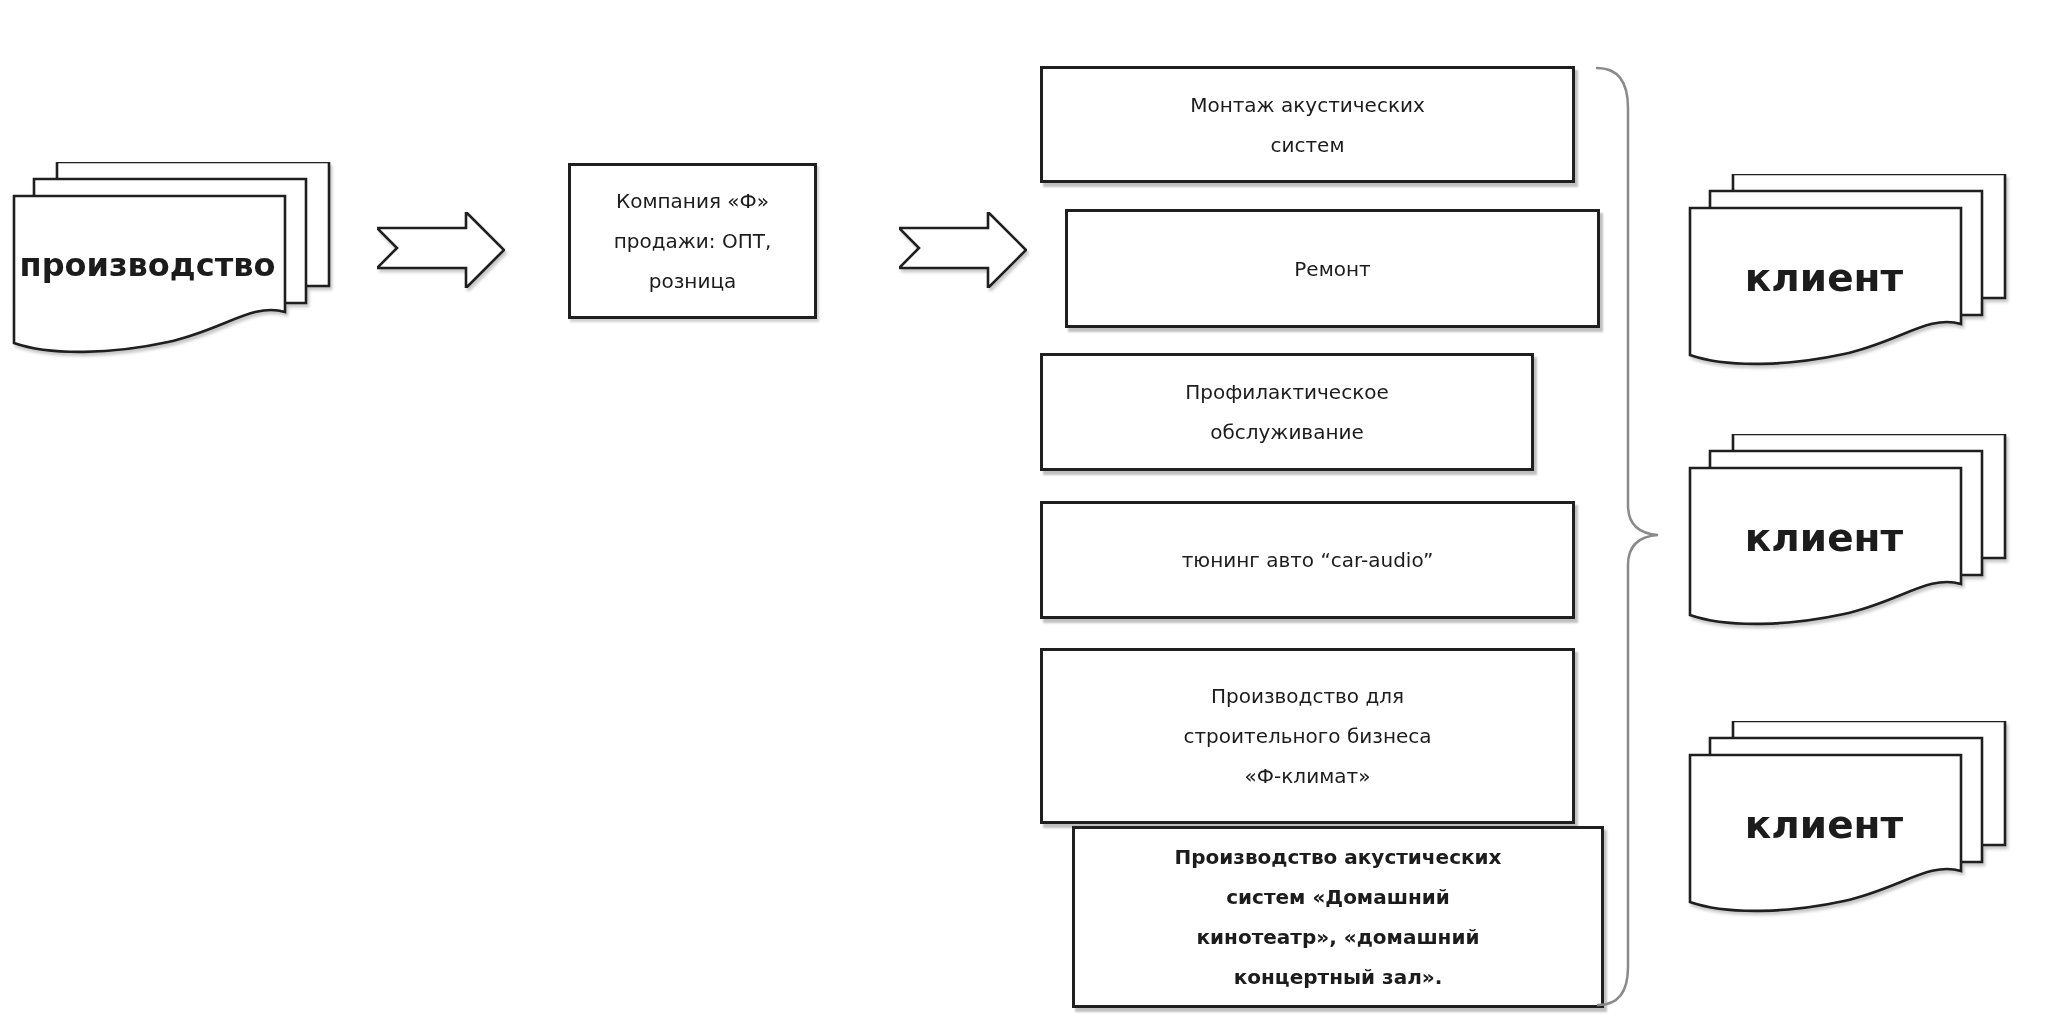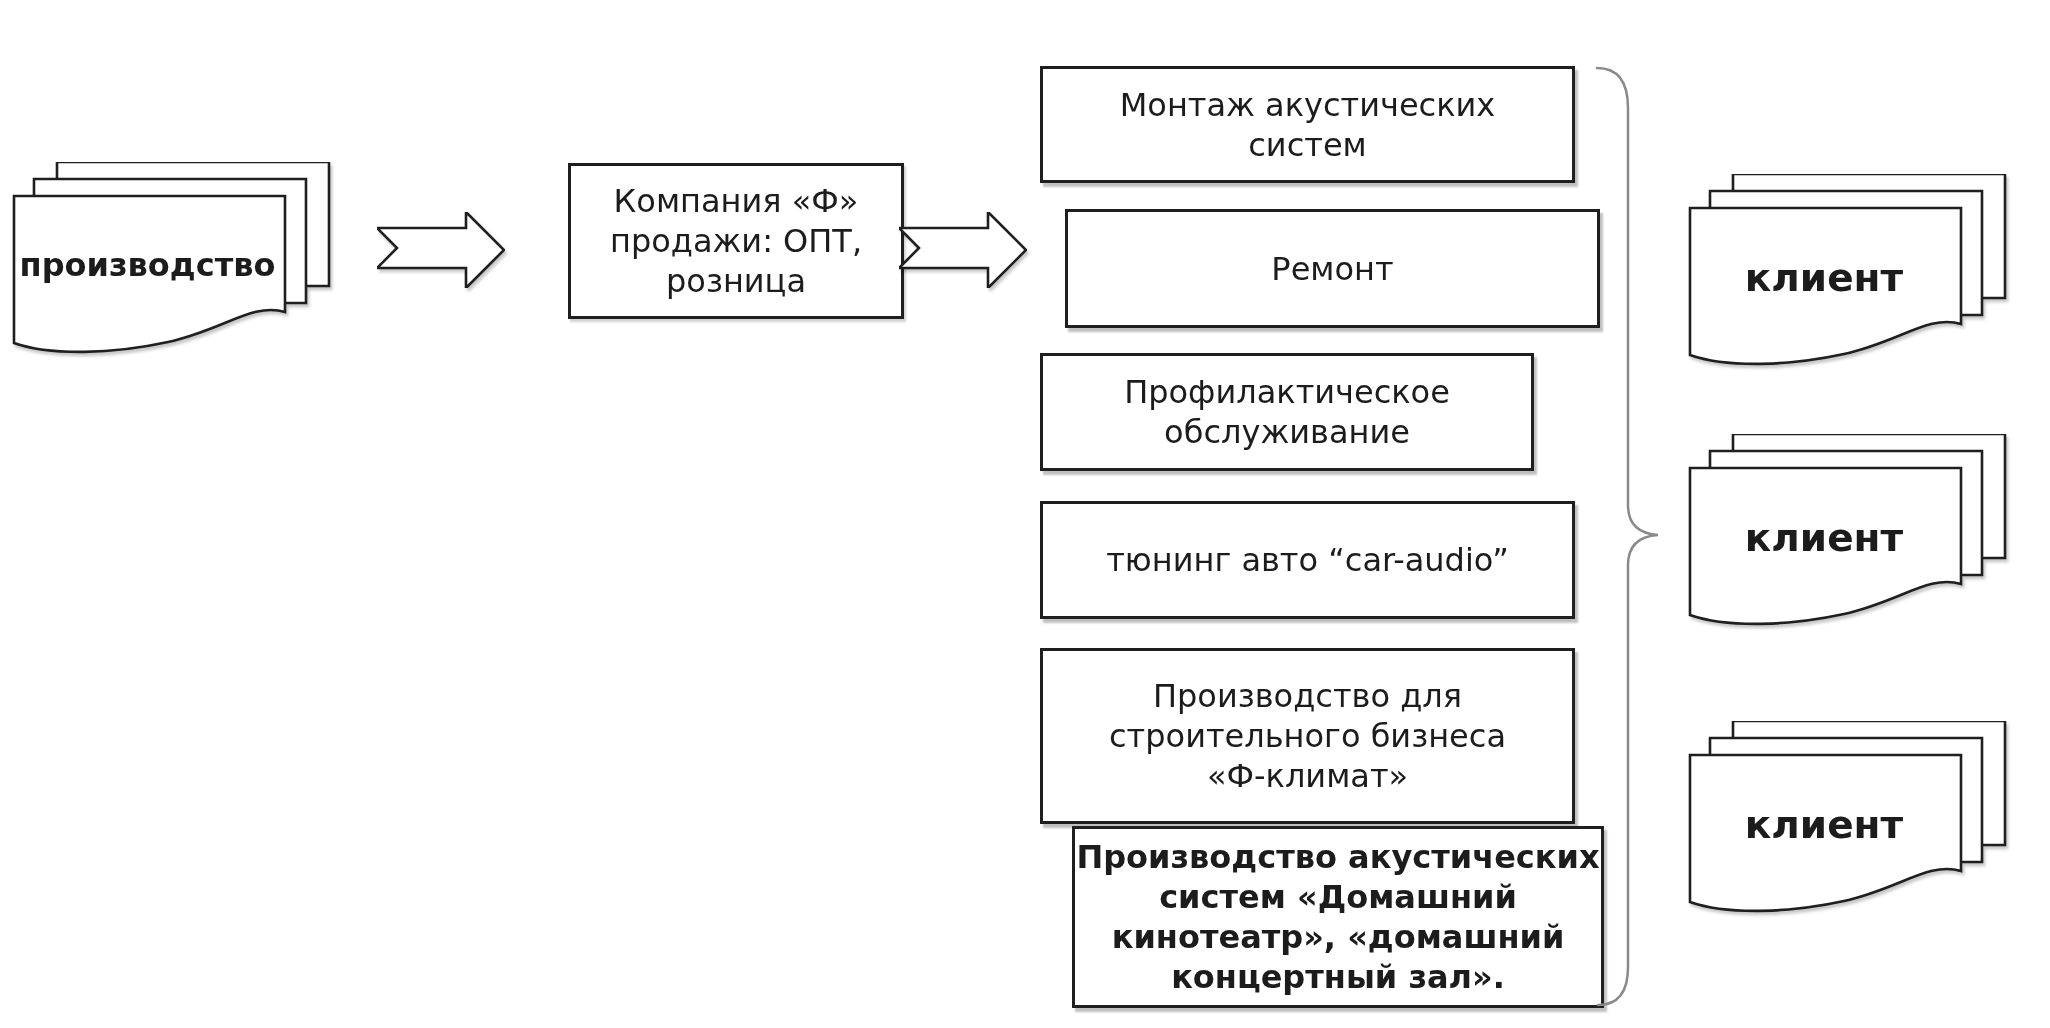--- a/index.html
+++ b/index.html
@@ -28,25 +28,25 @@
     position:absolute;
     filter:drop-shadow(2px 3px 1.5px rgba(0,0,0,0.22));
   }
   .box{
     position:absolute;
     box-sizing:border-box;
     background:#ffffff;
     border:3px solid #1f1f1f;
     display:flex;align-items:center;justify-content:center;
     text-align:center;
-    font-size:32px;line-height:40px;
+    font-size:20px;line-height:40px;
     white-space:pre-line;
     box-shadow:3px 4px 2px rgba(0,0,0,0.25);
   }
-  .box.company{left:568px;top:163px;width:336px;height:156px;box-shadow:2px 3px 2px rgba(0,0,0,0.18);}
+  .box.company{left:568px;top:163px;width:249px;height:156px;box-shadow:2px 3px 2px rgba(0,0,0,0.18);}
   .brace{position:absolute;left:1588px;top:58px;}
 </style>
 </head>
 <body>
 
 <div class="canvas">
 
   <svg class="docstack" style="left:12px;top:162px;" width="325" height="215" viewBox="0 0 325 215">
     <path d="M45 0 H317 V124 H45 Z" fill="#ffffff" stroke="#1f1f1f" stroke-width="2.6"></path>
     <path d="M22 17 H294 V141 H22 Z" fill="#ffffff" stroke="#1f1f1f" stroke-width="2.6"></path>

